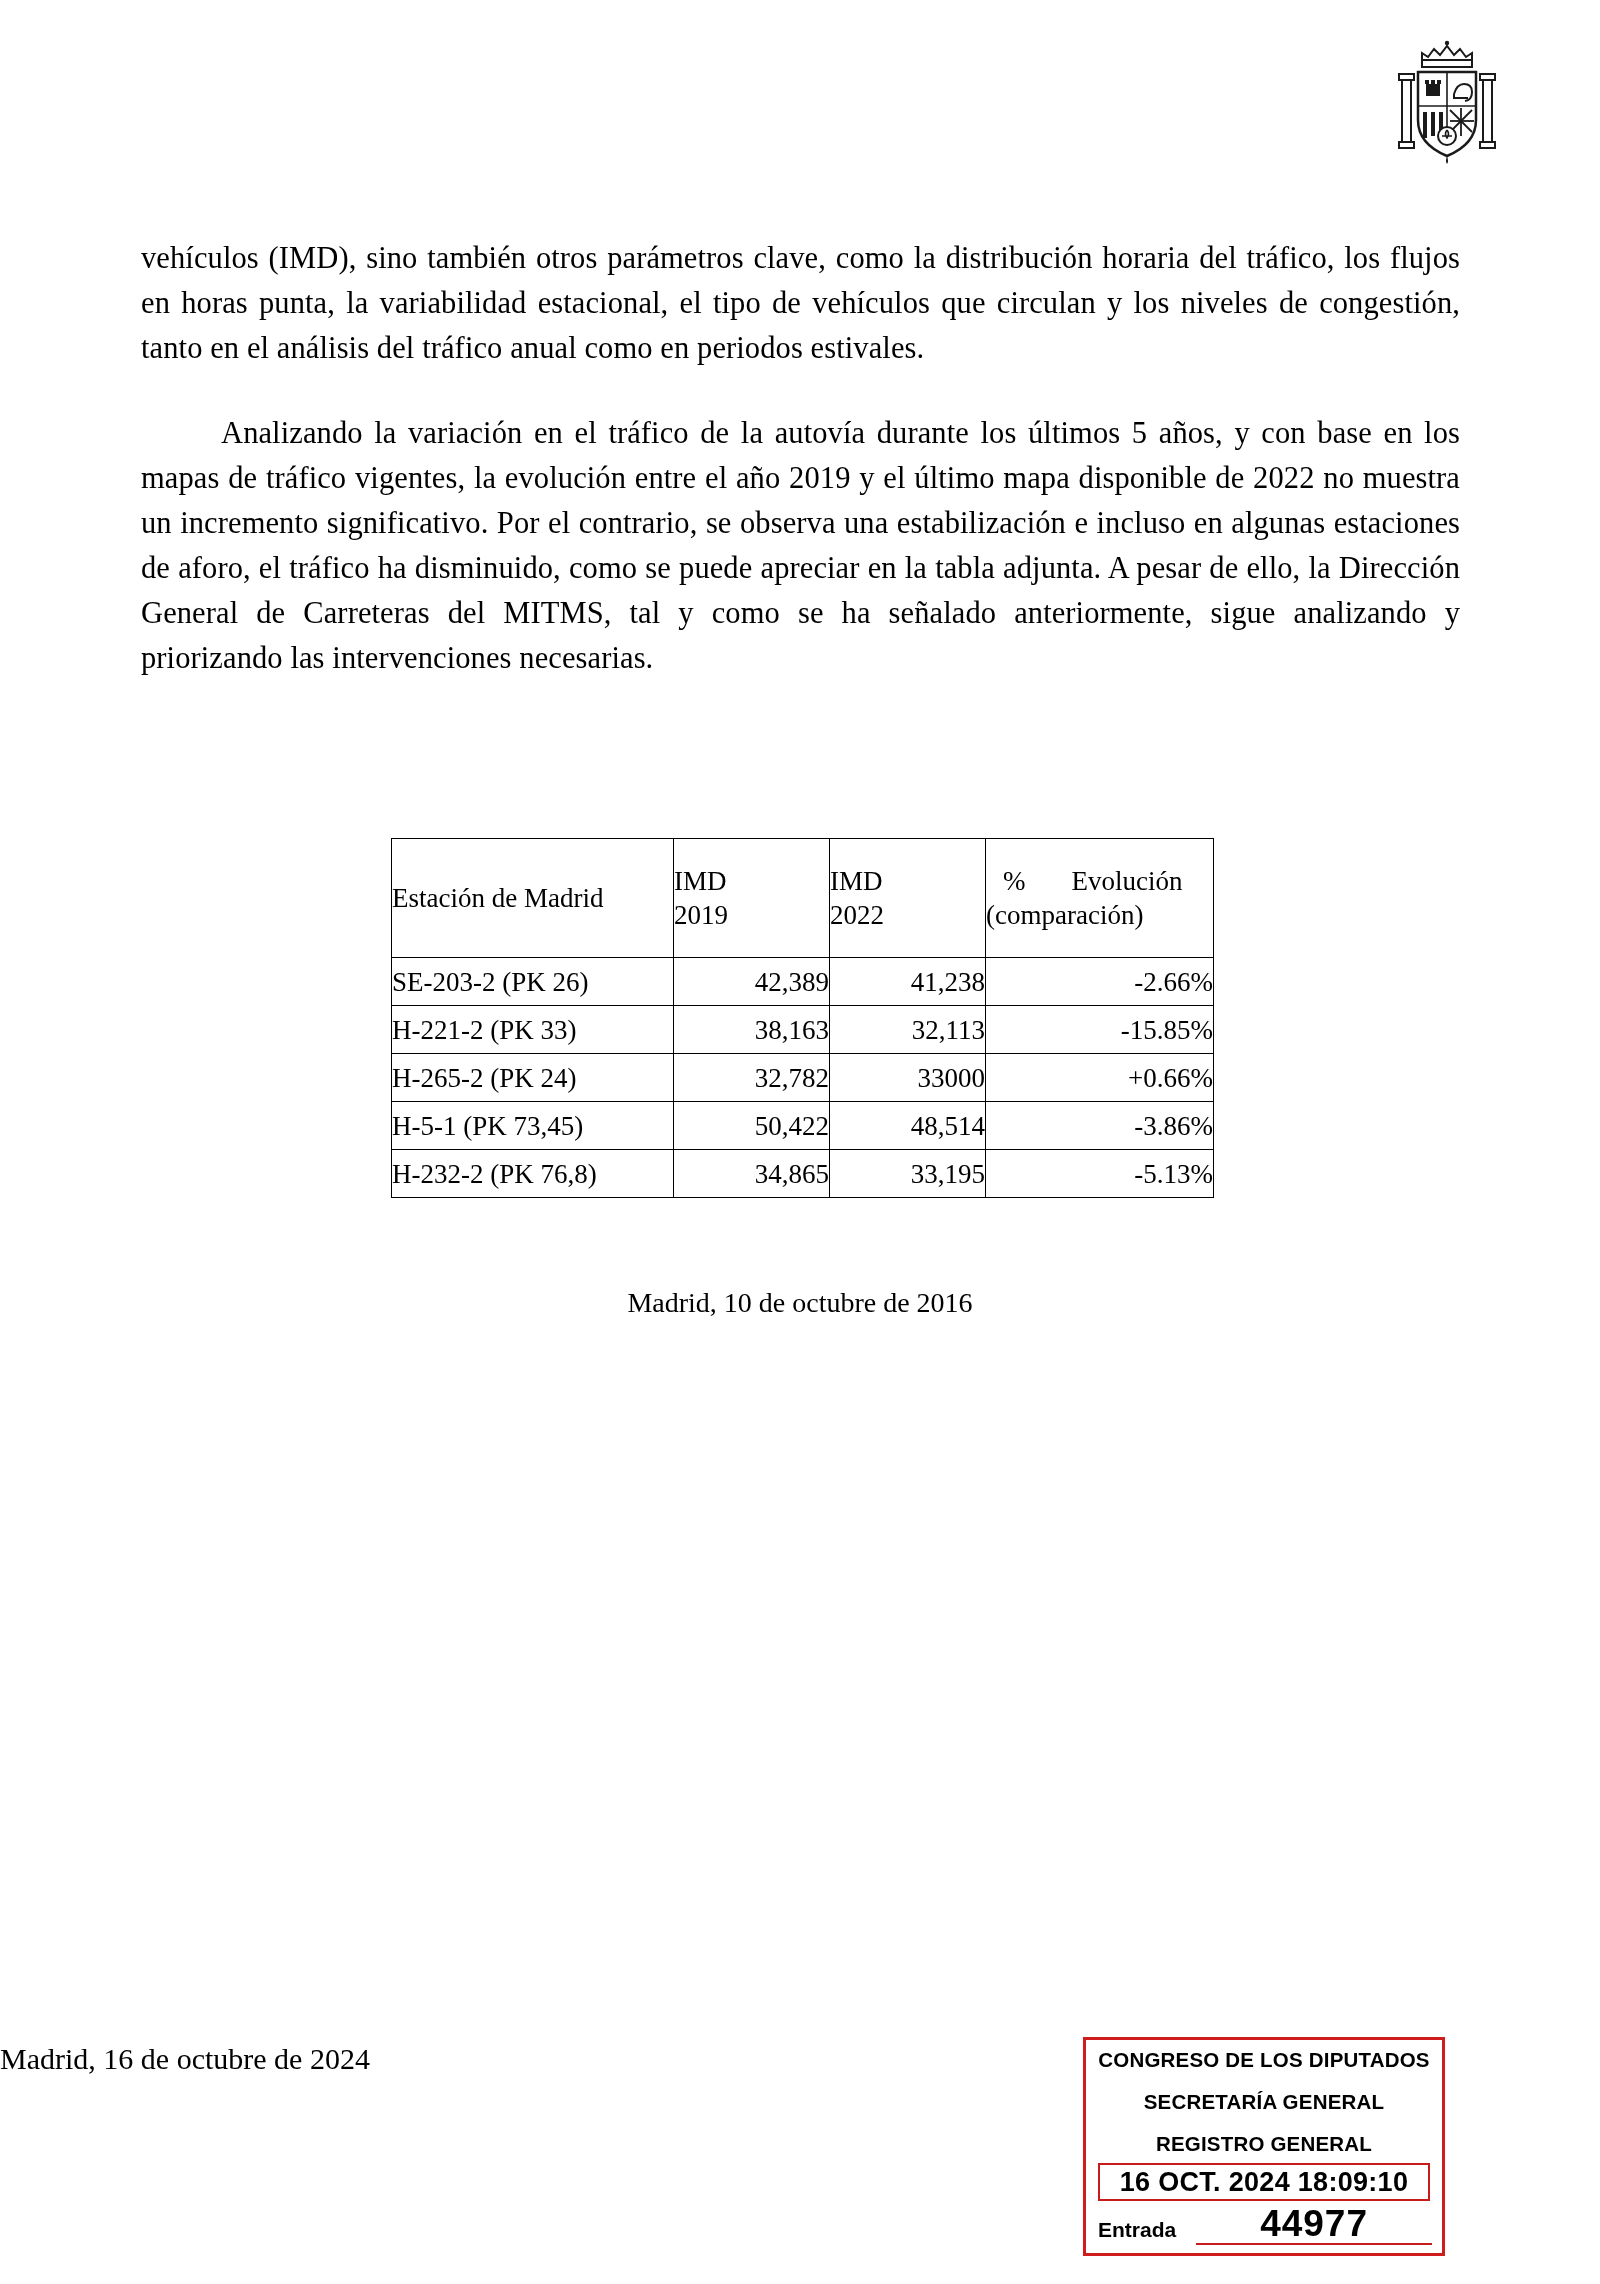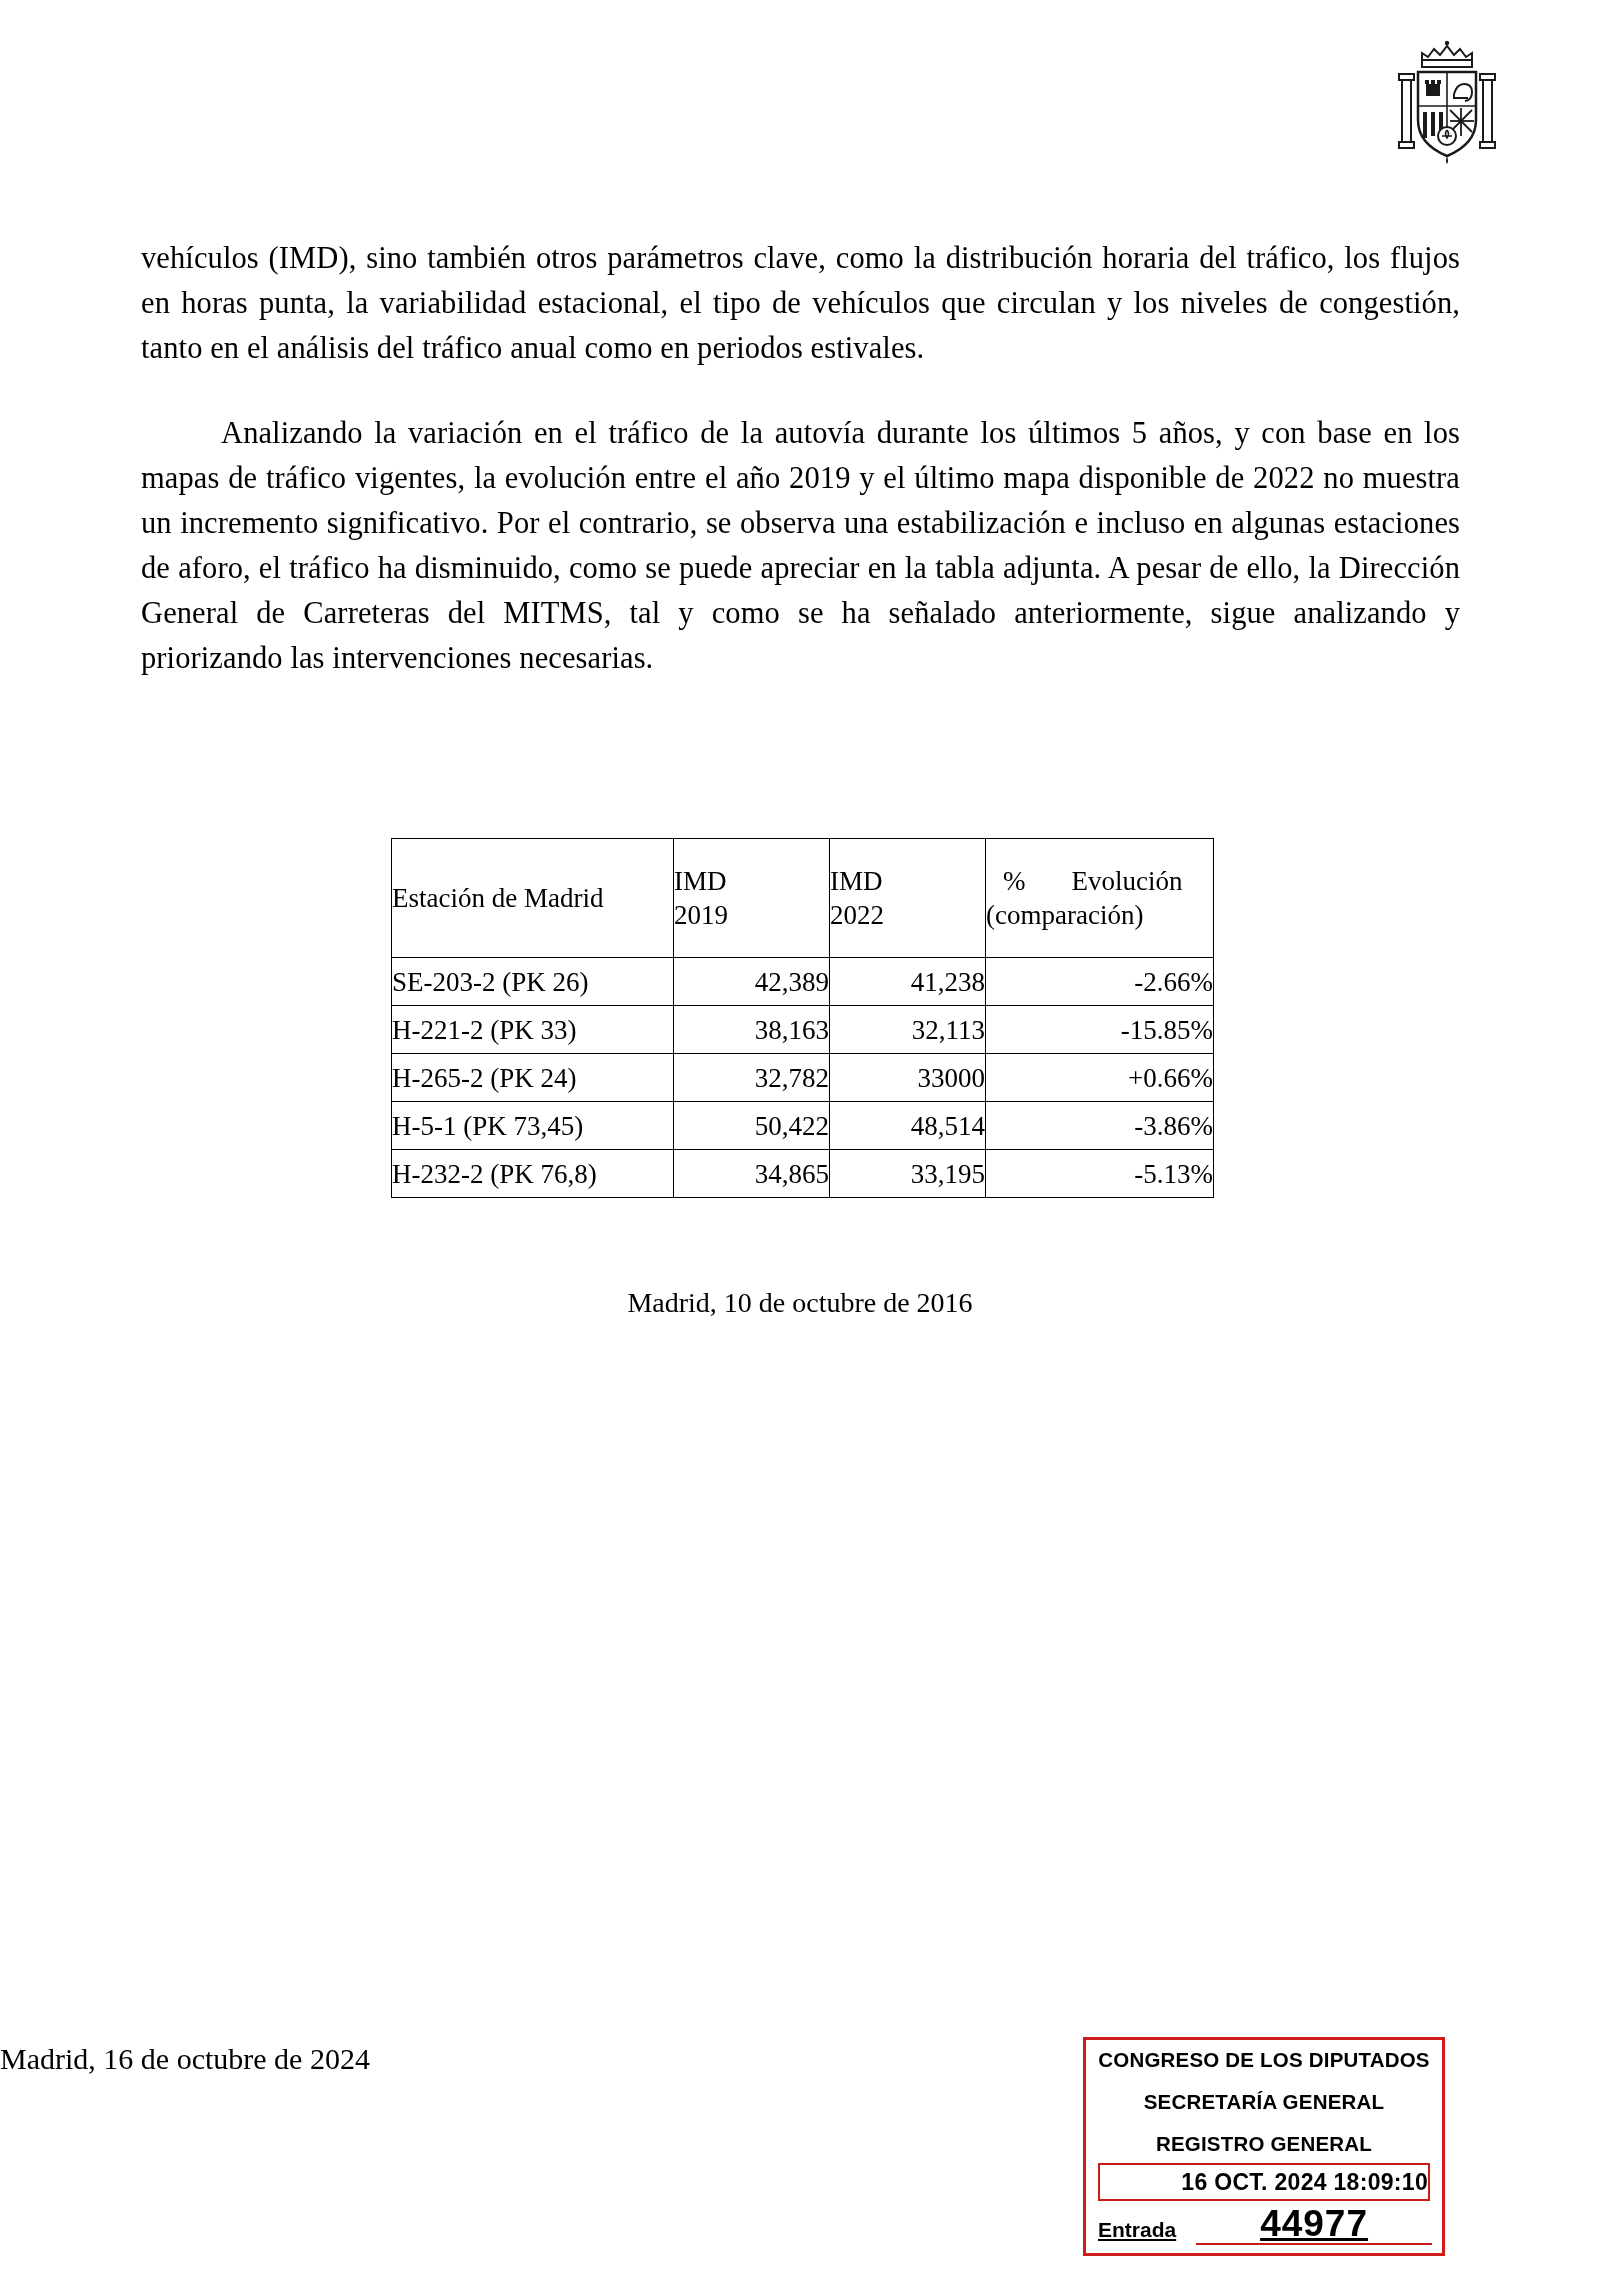--- a/index.html
+++ b/index.html
@@ -158,33 +158,31 @@
     line-height: 24px;
     letter-spacing: 0.2px;
     white-space: nowrap;
   }
   .stamp .stamp-title .l2,
   .stamp .stamp-title .l3 { display: block; margin-top: 18px; }
   .stamp .stamp-datebox {
     margin: 7px 6px 4px 6px;
     border: 2px solid #c91b1b;
     font-weight: bold;
-    font-size: 23px;
+    font-size: 27px;
     line-height: 34px;
     letter-spacing: 0.3px;
     white-space: nowrap;
-    text-align: right;
   }
   .stamp .stamp-entry {
     display: flex;
     align-items: flex-end;
     justify-content: flex-start;
     padding: 0 4px 2px 6px;
     gap: 20px;
-    text-decoration: underline;
   }
   .stamp .stamp-entry-label {
     font-weight: bold;
     font-size: 21px;
     line-height: 30px;
   }
   .stamp .stamp-entry-number {
     font-weight: bold;
     font-size: 37px;
     line-height: 38px;

